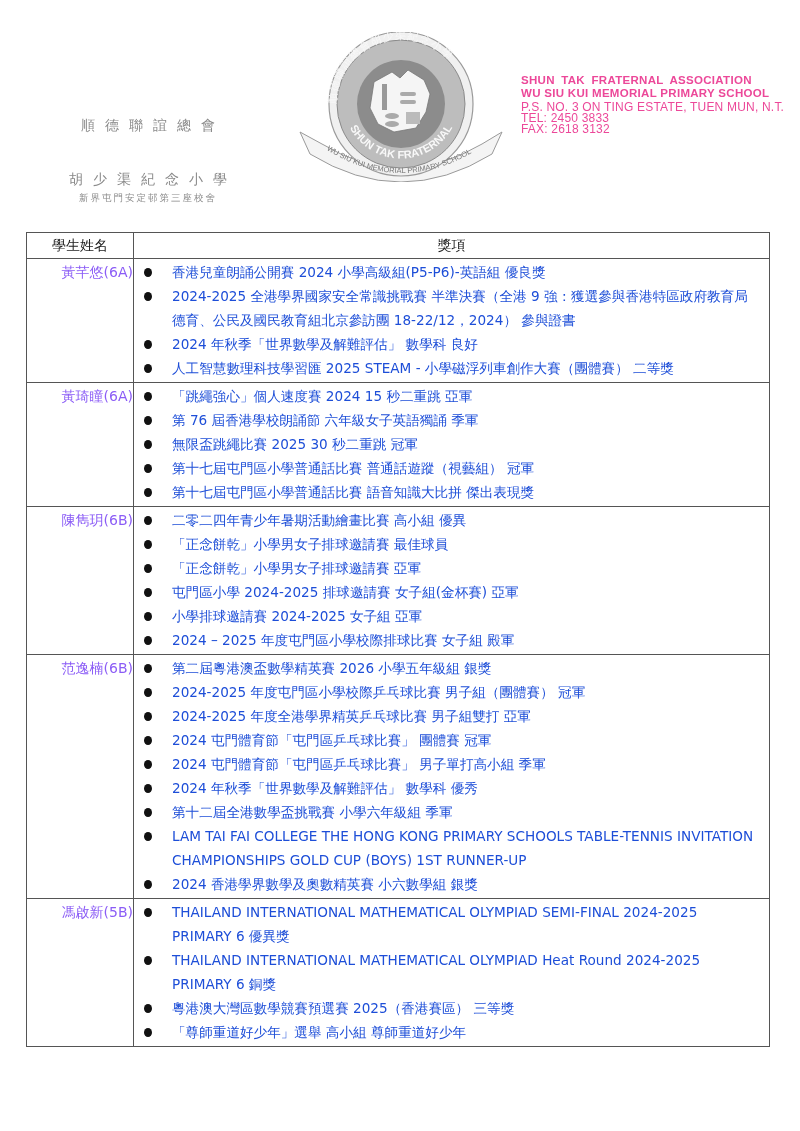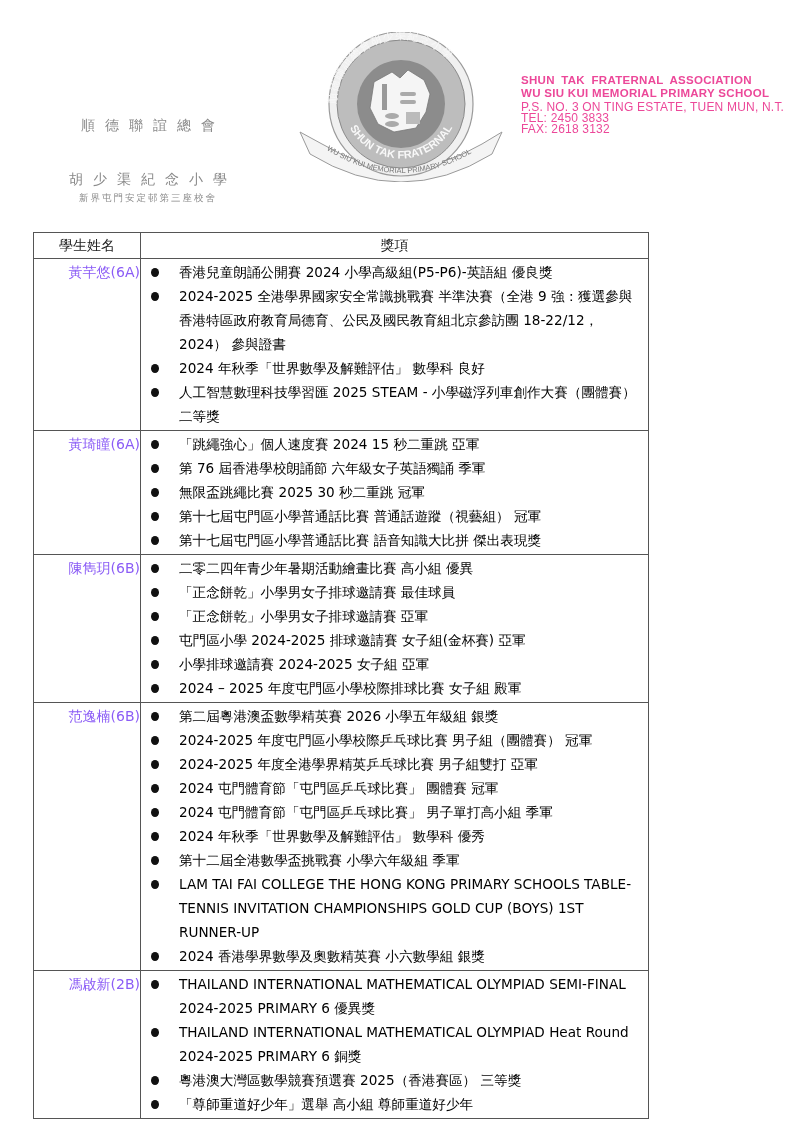--- a/index.html
+++ b/index.html
@@ -15,28 +15,28 @@
   .logo { position: absolute; left: 296px; top: 32px; width: 210px; height: 150px; }
 
   .lh-right { position: absolute; left: 521px; top: 74px; color: #ec4899;
               font-family: "Liberation Sans", sans-serif; }
   .lh-right .r1, .lh-right .r2 { font-size: 11.5px; font-weight: bold; line-height: 13px; letter-spacing: 0.3px; }
   .lh-right .r1 { word-spacing: 3px; }
   .lh-right .r3, .lh-right .r4, .lh-right .r5 { font-size: 12px; line-height: 11px; letter-spacing: 0.2px; }
   .lh-right .r3 { margin-top: 2px; }
 
   
-  .awards { position: absolute; left: 33px; top: 232px; width: 616px; border-collapse: collapse; padding-left: 16px; }
+  .awards { position: absolute; left: 26px; top: 232px; width: 744px; border-collapse: collapse; padding-left: 16px; }
   .awards th, .awards td { border: 1.2px solid #555; vertical-align: top; padding: 0; }
   .awards th { font-weight: normal; font-size: 14px; height: 25px; line-height: 25px; text-align: center; color: #222; }
   .awards th.c-name { width: 106px; }
   .awards td.name { width: 106px; font-size: 14px; line-height: 24px; text-align: right; padding-top: 1px; color: #8b5cf6; }
   .awards td.items { padding: 1px 0 2px 0; }
   ul.alist { list-style: none; margin: 0; padding: 0; }
-  ul.alist li { position: relative; padding-left: 38px; padding-right: 10px; font-size: 13.6px; line-height: 24px; color: #000000; }
+  ul.alist li { position: relative; padding-left: 38px; padding-right: 10px; font-size: 13.6px; line-height: 24px; color: #1d4ed8; }
   ul.alist li .bullet { position: absolute; left: 10px; top: 8px; width: 8px; height: 9px; border-radius: 50%; background: #111; }
 </style>
 </head>
 <body>
 
 <div class="lh-left">
   <div class="l1">順德聯誼總會</div>
   <div class="l2">胡少渠紀念小學</div>
   <div class="l3">新界屯門安定邨第三座校舍</div>
 </div>
@@ -136,21 +136,21 @@
             <li><span class="bullet"></span><span>2024 屯門體育節「屯門區乒乓球比賽」 團體賽  冠軍</span></li>
             <li><span class="bullet"></span><span>2024 屯門體育節「屯門區乒乓球比賽」 男子單打高小組  季軍</span></li>
             <li><span class="bullet"></span><span>2024 年秋季「世界數學及解難評估」 數學科  優秀</span></li>
             <li><span class="bullet"></span><span>第十二屆全港數學盃挑戰賽  小學六年級組  季軍</span></li>
             <li><span class="bullet"></span><span>LAM TAI FAI COLLEGE THE HONG KONG PRIMARY SCHOOLS TABLE-TENNIS INVITATION CHAMPIONSHIPS GOLD CUP (BOYS) 1ST RUNNER-UP</span></li>
             <li><span class="bullet"></span><span>2024 香港學界數學及奧數精英賽  小六數學組  銀獎</span></li>
           </ul>
         </td>
       </tr>
       <tr>
-        <td class="name">馮啟新(2B)</td>
+        <td class="name">馮啟新(5B)</td>
         <td class="items">
           <ul class="alist">
             <li><span class="bullet"></span><span>THAILAND INTERNATIONAL MATHEMATICAL OLYMPIAD SEMI-FINAL 2024-2025 PRIMARY 6  優異獎</span></li>
             <li><span class="bullet"></span><span>THAILAND INTERNATIONAL MATHEMATICAL OLYMPIAD Heat Round 2024-2025 PRIMARY 6  銅獎</span></li>
             <li><span class="bullet"></span><span>粵港澳大灣區數學競賽預選賽 2025（香港賽區）    三等獎</span></li>
             <li><span class="bullet"></span><span>「尊師重道好少年」選舉  高小組  尊師重道好少年</span></li>
           </ul>
         </td>
       </tr>
     </tbody>

